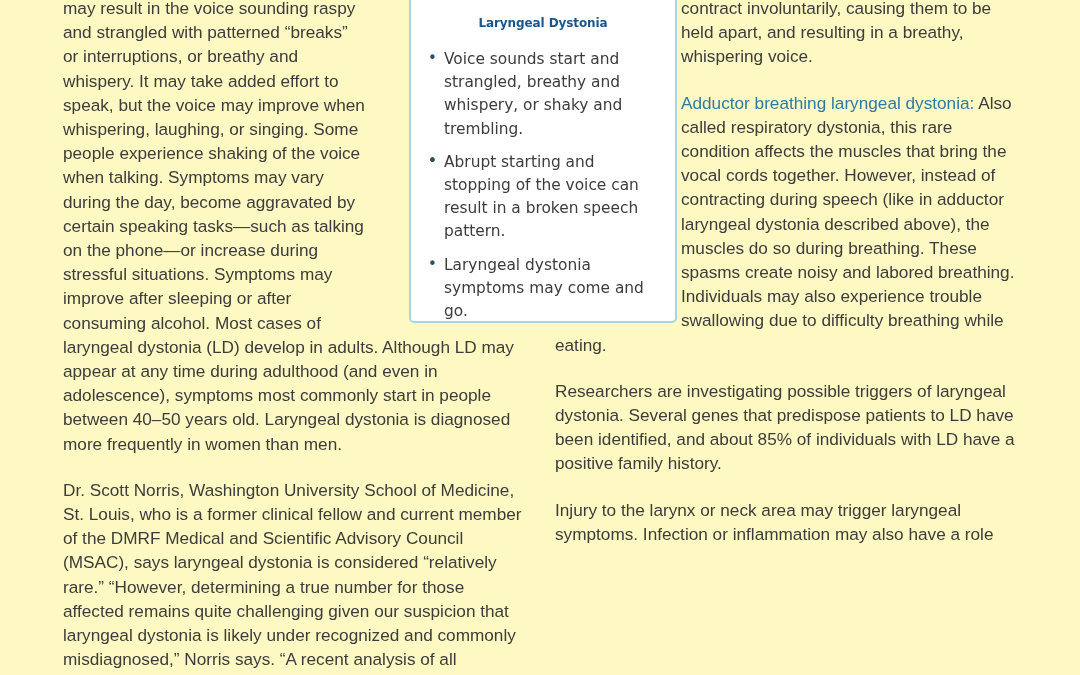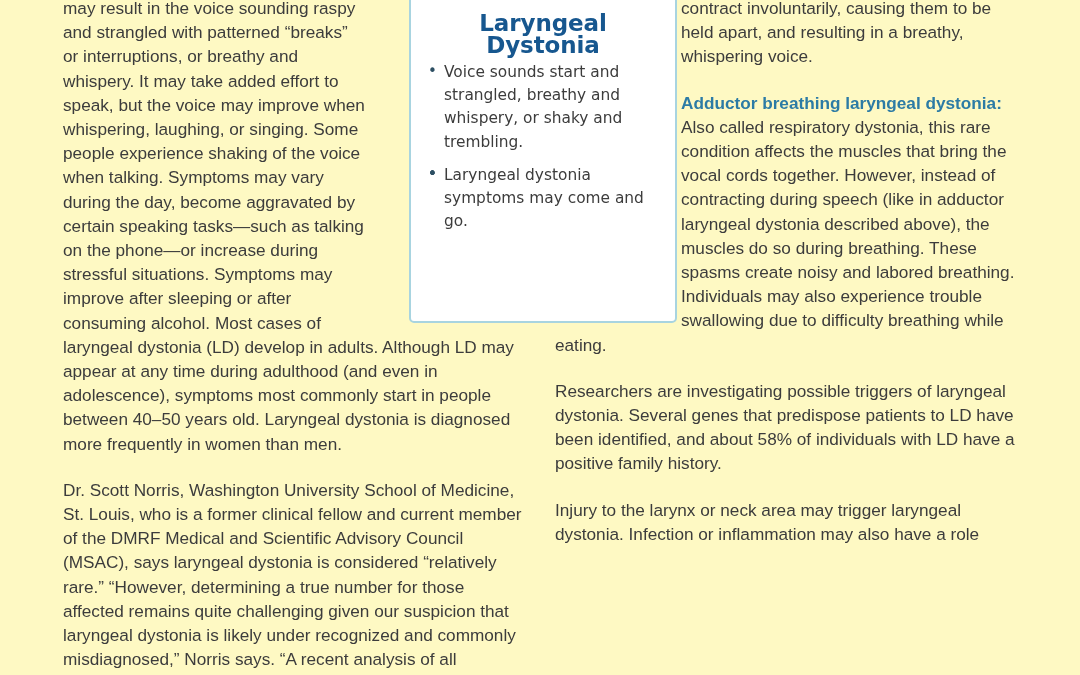--- a/index.html
+++ b/index.html
@@ -64,45 +64,45 @@
   }
   .float-box-right {
     float: left;
     width: 126px;
     height: 329px;
     margin: 0;
   }
 
   .subhead {
     color: #2c7ba5;
-    font-weight: bold;
+    font-weight: normal;
   }
 
   
   #callout {
     position: absolute;
     left: 409px;
     top: -26px;
     width: 268px;
     height: 349px;
     box-sizing: border-box;
     border: 2px solid #a8d4e0;
     border-radius: 5px;
     background: #ffffff;
     padding: 10px 14px 10px 14px;
     font-family: "DejaVu Sans", sans-serif;
   }
 
   #callout-title {
     color: #17578f;
     font-weight: bold;
-    font-size: 23px;
+    font-size: 12px;
     line-height: 22px;
     text-align: center;
-    margin: 26px 0 5px 0;
+    margin: 26px 0 14px 0;
     letter-spacing: -0.1px;
   }
 
   #callout-list {
     list-style: none;
     margin: 0;
     padding: 0;
     font-size: 15.4px;
     line-height: 23.2px;
     color: #3c3c3c;
@@ -137,35 +137,35 @@
     <p>Dr. Scott Norris, Washington University School of Medicine, St. Louis, who is a former clinical fellow and current member of the DMRF Medical and Scientific Advisory Council (MSAC), says laryngeal dystonia is considered “relatively rare.” “However, determining a true number for those affected remains quite challenging given our suspicion that laryngeal dystonia is likely under recognized and commonly misdiagnosed,” Norris says. “A recent analysis of all available epidemiological data indicates that laryngeal dystonia represents the least common reported form of idiopathic dystonia, where dystonia</p>
   </div>
 
   <div id="col-right" class="column">
     <p>
       <span class="float-box-right"></span><span>contract involuntarily, causing them to be held apart, and resulting in a breathy, whispering voice.</span>
     </p>
     <p>
       <span class="subhead">Adductor breathing laryngeal dystonia:</span><span> Also called respiratory dystonia, this rare condition affects the muscles that bring the vocal cords together. However, instead of contracting during speech (like in adductor laryngeal dystonia described above), the muscles do so during breathing. These spasms create noisy and labored breathing. Individuals may also experience trouble swallowing due to difficulty breathing while eating.</span>
     </p>
-    <p>Researchers are investigating possible triggers of laryngeal dystonia. Several genes that predispose patients to LD have been identified, and about 58% of individuals with LD have a positive family history.</p>
-    <p>Injury to the larynx or neck area may trigger laryngeal dystonia. Infection or inflammation may also have a role</p>
+    <p>Researchers are investigating possible triggers of laryngeal dystonia. Several genes that predispose patients to LD have been identified, and about 85% of individuals with LD have a positive family history.</p>
+    <p>Injury to the larynx or neck area may trigger laryngeal symptoms. Infection or inflammation may also have a role</p>
   </div>
 
   <aside id="callout">
     <div id="callout-title">Laryngeal Dystonia</div>
     <ul id="callout-list">
       <li>
         <span class="bullet">•</span><span>Voice sounds start and strangled, breathy and whispery, or shaky and trembling.</span>
       </li>
       <li>
         <span class="bullet">•</span>
       </li>
       <li>
-        <span class="bullet">•</span>
+        <span class="bullet">•</span><span>Abrupt starting and stopping of the voice can result in a broken speech pattern.</span>
       </li>
       <li>
         <span class="bullet">•</span><span>Laryngeal dystonia symptoms may come and go.</span>
       </li>
     </ul>
   </aside>
 
 </div>
 
 </body></html>

